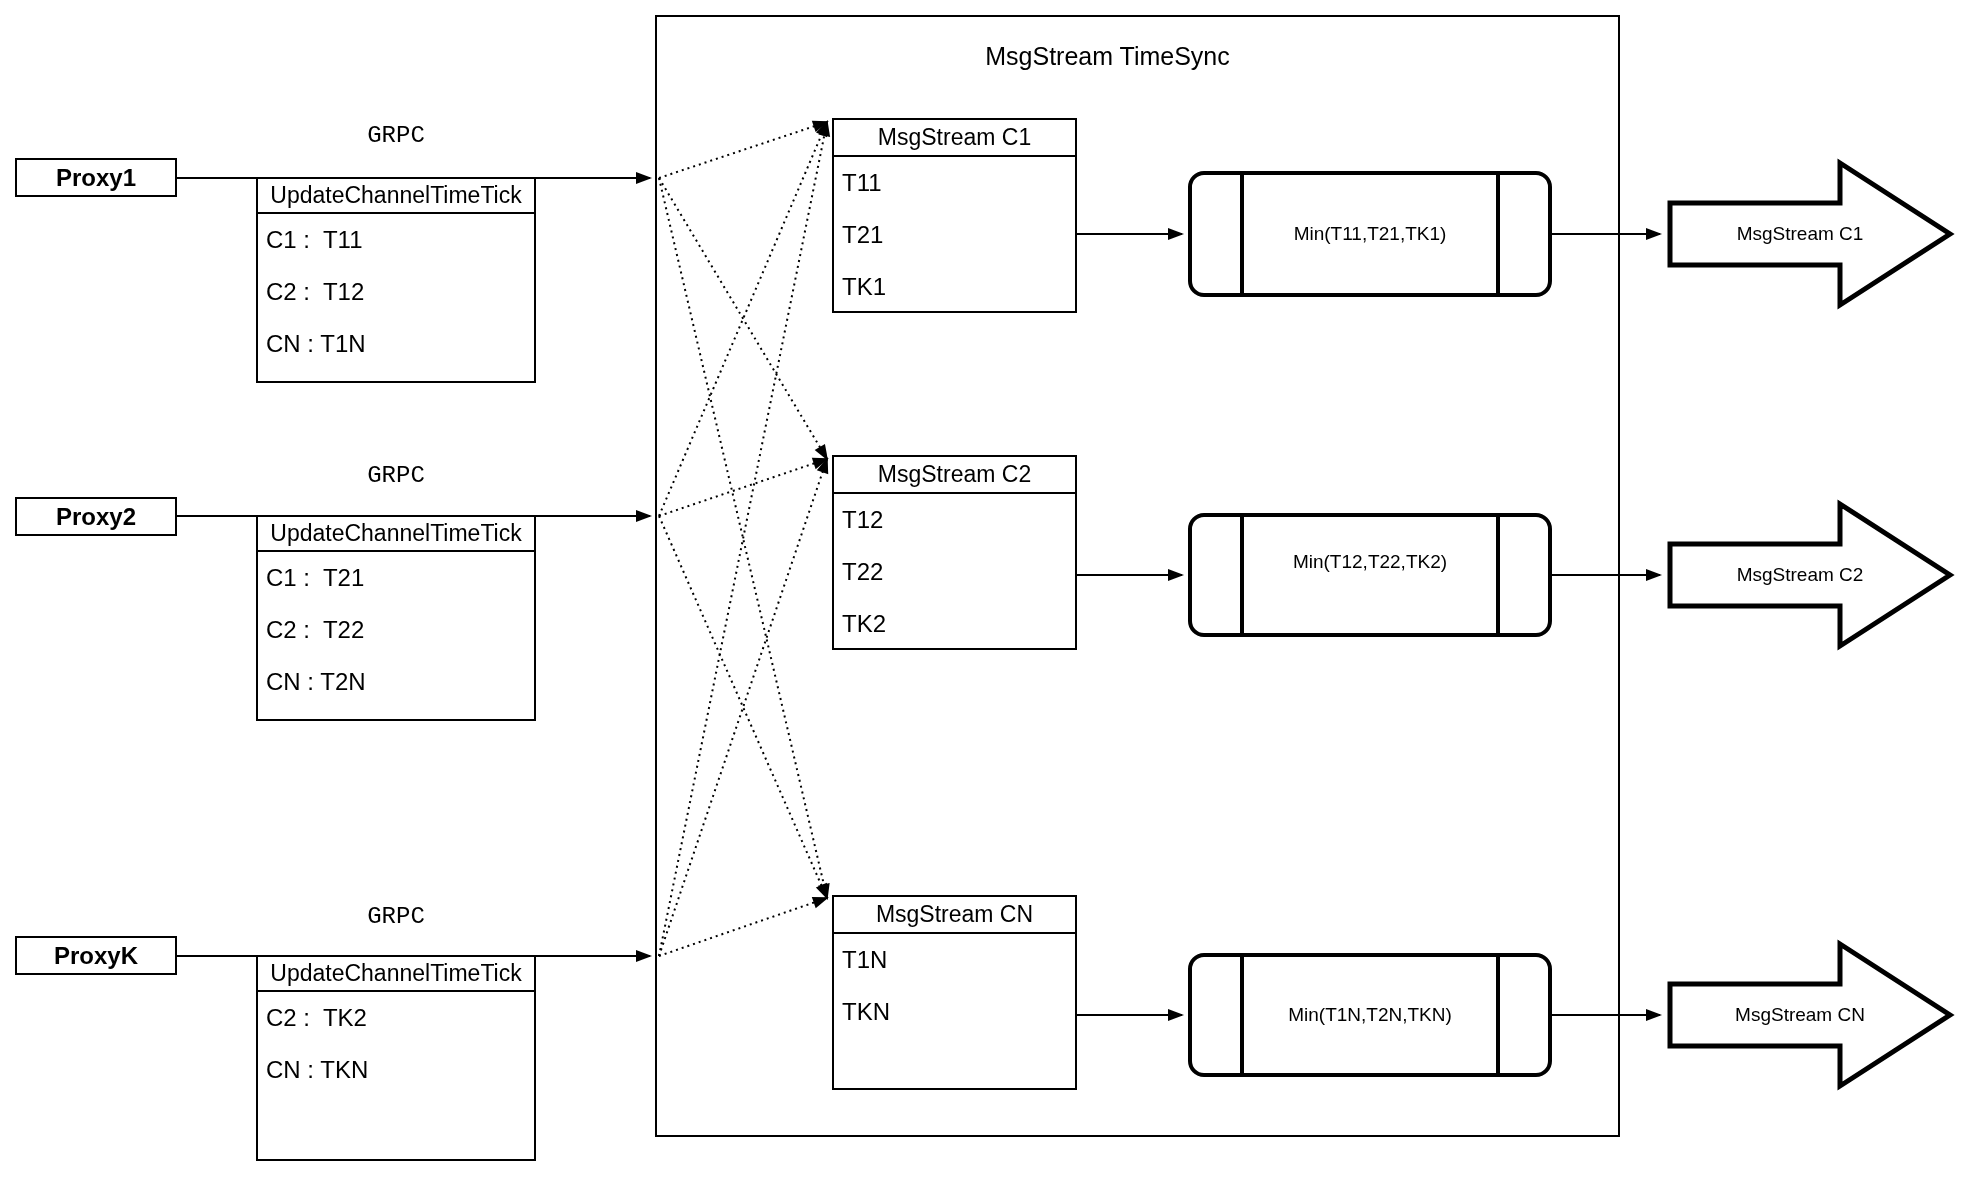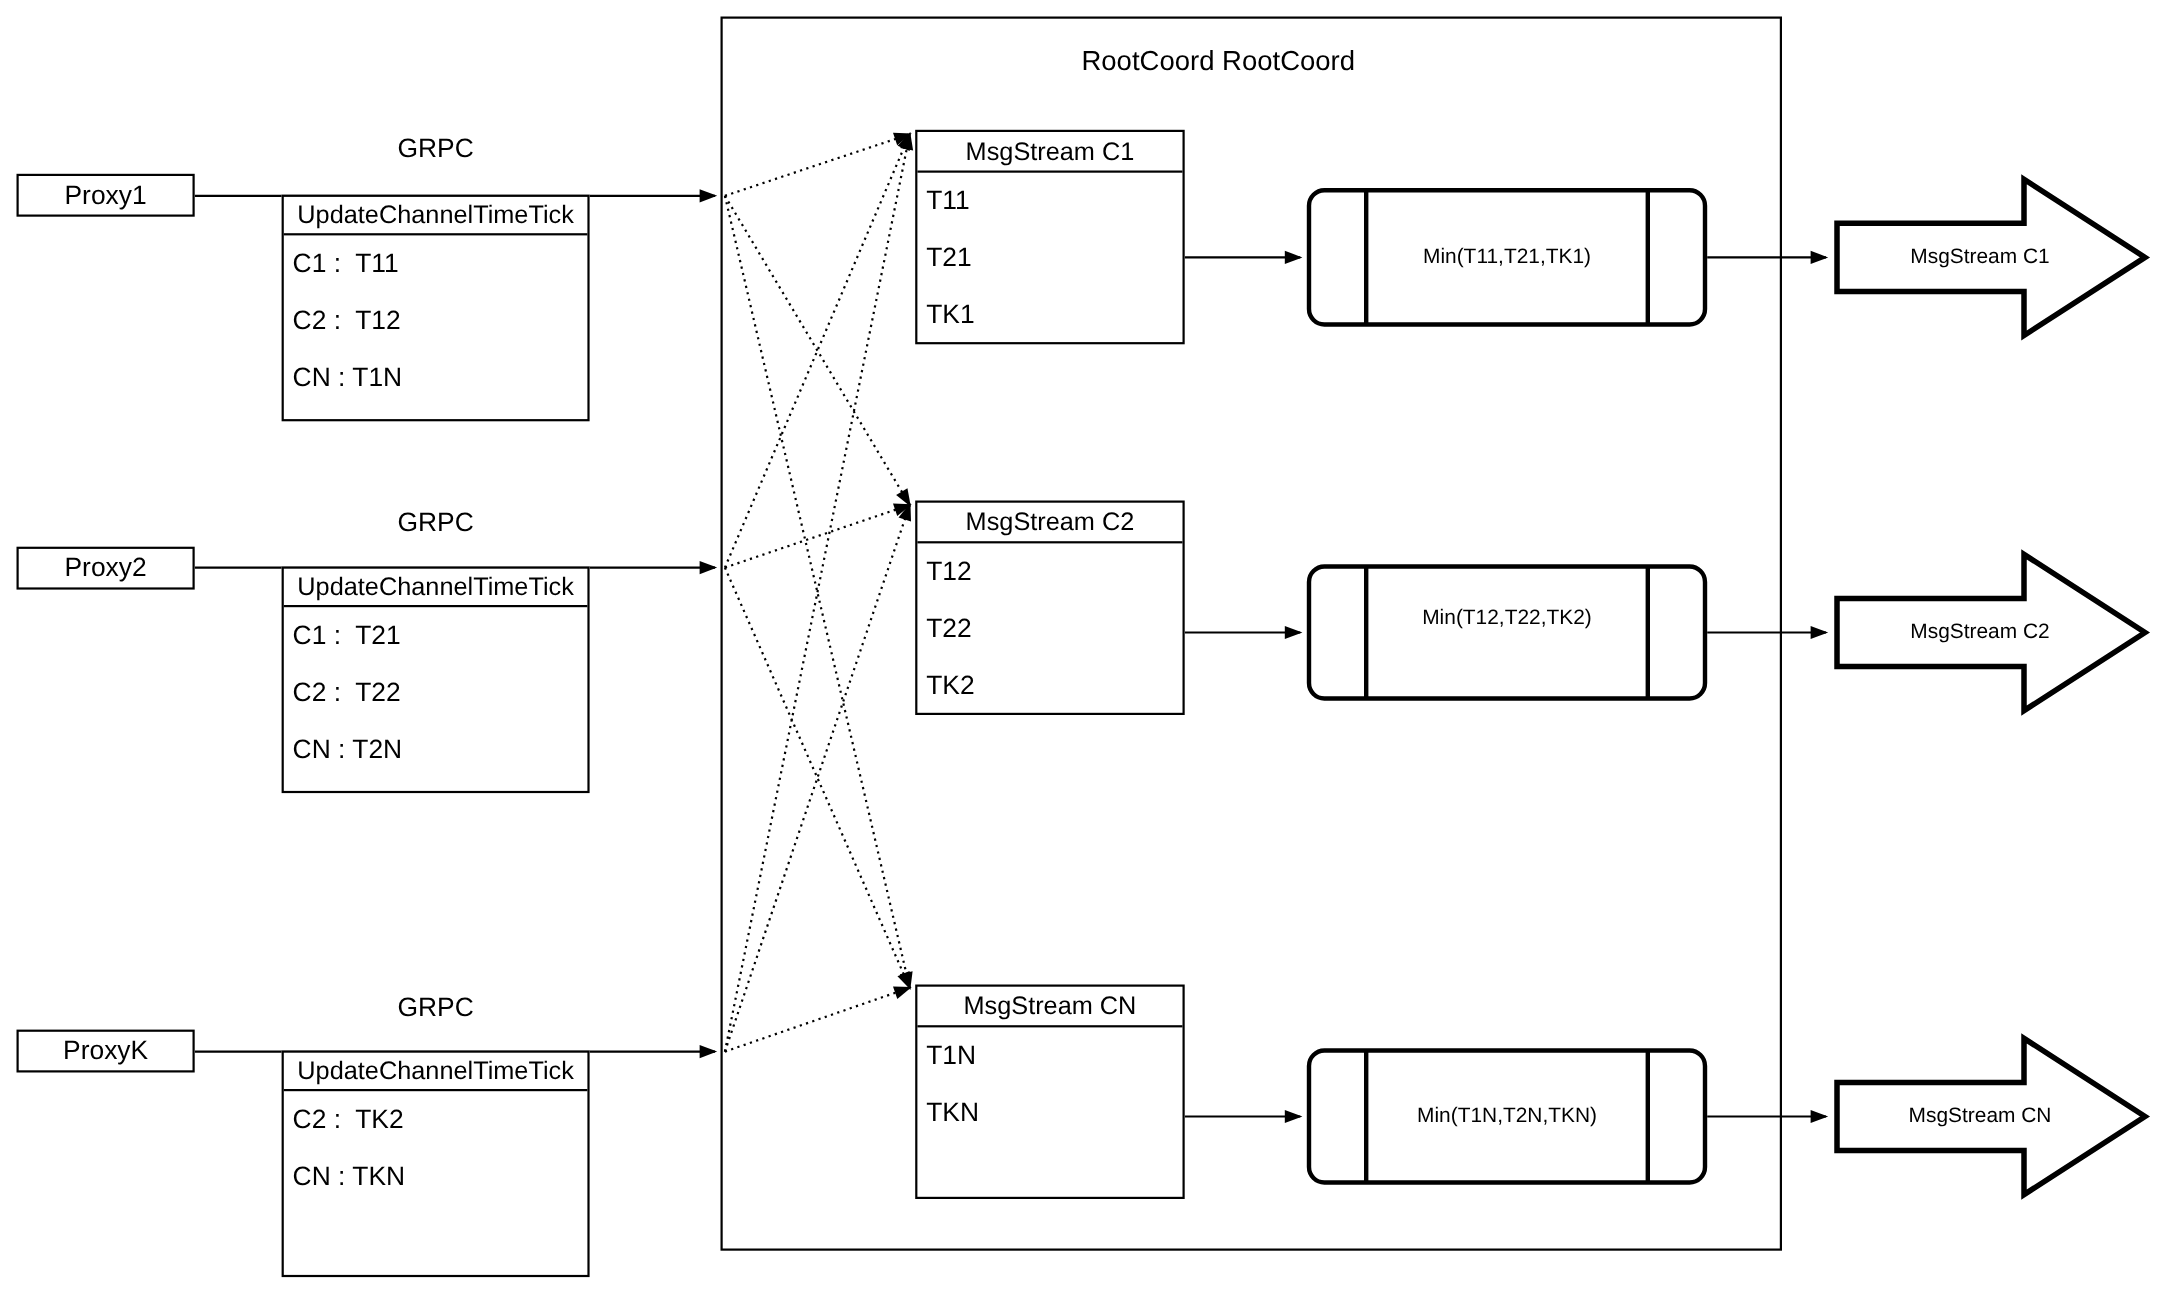--- a/index.html
+++ b/index.html
@@ -5,23 +5,23 @@
   html,body{margin:0;padding:0;background:#fff;}
   #stage{
     position:relative;width:1969px;height:1183px;background:#fff;
     font-family:"Liberation Sans",sans-serif;color:#000;overflow:hidden;
   }
   #stage *{box-sizing:border-box;}
   .abs{position:absolute;}
   svg.layer{position:absolute;left:0;top:0;width:1969px;height:1183px;}
   .proxy-box{
     border:2px solid #000;background:#fff;display:flex;align-items:center;
-    justify-content:center;font-size:24px;
+    justify-content:center;font-size:24px;font-weight:bold;
   }
-  .grpc-label{font-size:24px;text-align:center;}
+  .grpc-label{font-size:24px;text-align:center;font-family:Liberation Mono, monospace;}
   .rc-box{border:2px solid #000;background:transparent;}
   .rc-title{font-size:25px;text-align:center;}
   .utable,.mtable{border:2px solid #000;background:#fff;}
   .utable .thead{
     height:35px;border-bottom:2px solid #000;display:flex;align-items:center;
     justify-content:center;font-size:23px;
   }
   .mtable .thead{
     height:37px;border-bottom:2px solid #000;display:flex;align-items:center;
     justify-content:center;font-size:23px;
@@ -85,21 +85,21 @@
       <line x1="1498" y1="955" x2="1498" y2="1075"></line>
     </g>
 
     <g fill="#fff" stroke="#000" stroke-width="5" stroke-linejoin="miter">
       <polygon points="1670,203 1840,203 1840,163 1950,234 1840,305 1840,265 1670,265"></polygon>
       <polygon points="1670,544 1840,544 1840,504 1950,575 1840,646 1840,606 1670,606"></polygon>
       <polygon points="1670,984 1840,984 1840,944 1950,1015 1840,1086 1840,1046 1670,1046"></polygon>
     </g>
   </svg>
 
-  <div class="abs rc-title" style="left:655px;top:42px;width:905px;">RootCoord RootCoord</div>
+  <div class="abs rc-title" style="left:655px;top:42px;width:905px;">MsgStream TimeSync</div>
 
   <div class="abs grpc-label" style="left:256px;top:122px;width:280px;">GRPC</div>
   <div class="abs proxy-box" style="left:15px;top:158px;width:162px;height:39px;">
     <span>Proxy1</span>
   </div>
   <div class="abs utable" style="left:256px;top:177px;width:280px;height:206px;">
     <div class="thead">UpdateChannelTimeTick</div>
     <div class="trow">C1 :  T11</div>
     <div class="trow">C2 :  T12</div>
     <div class="trow">CN : T1N</div>

